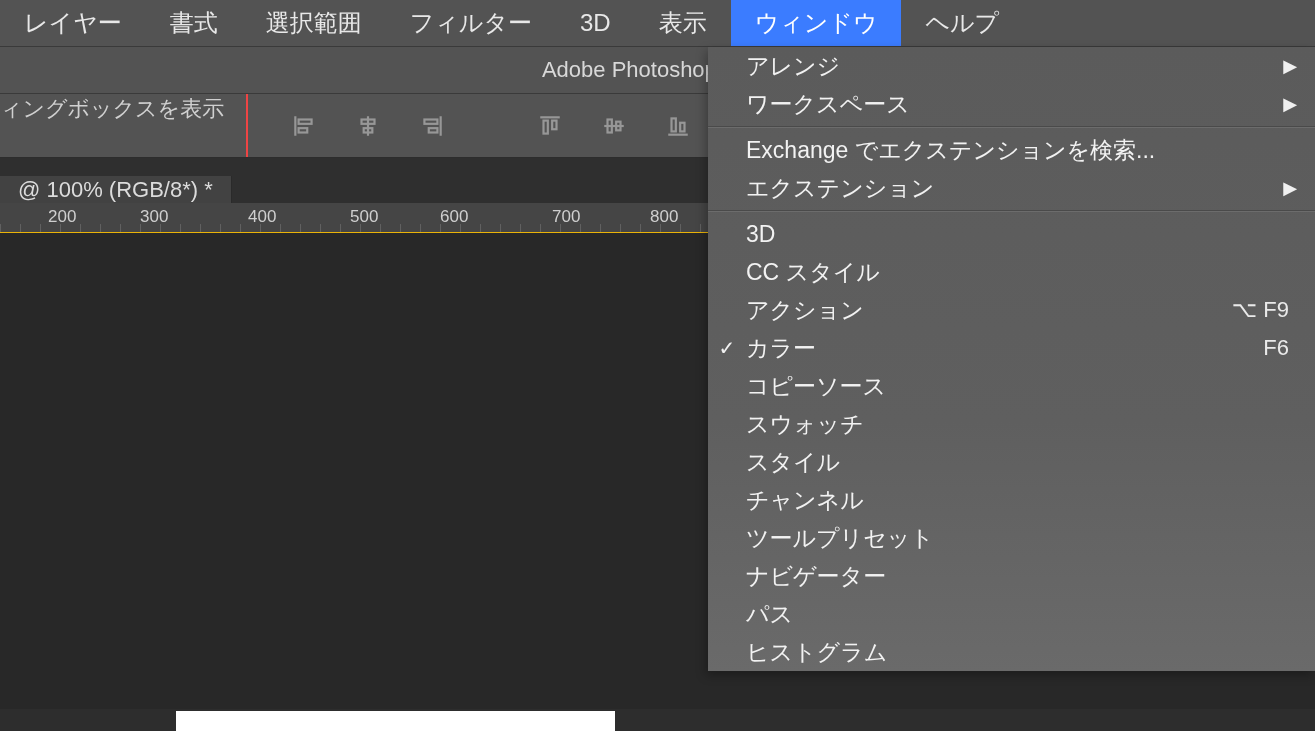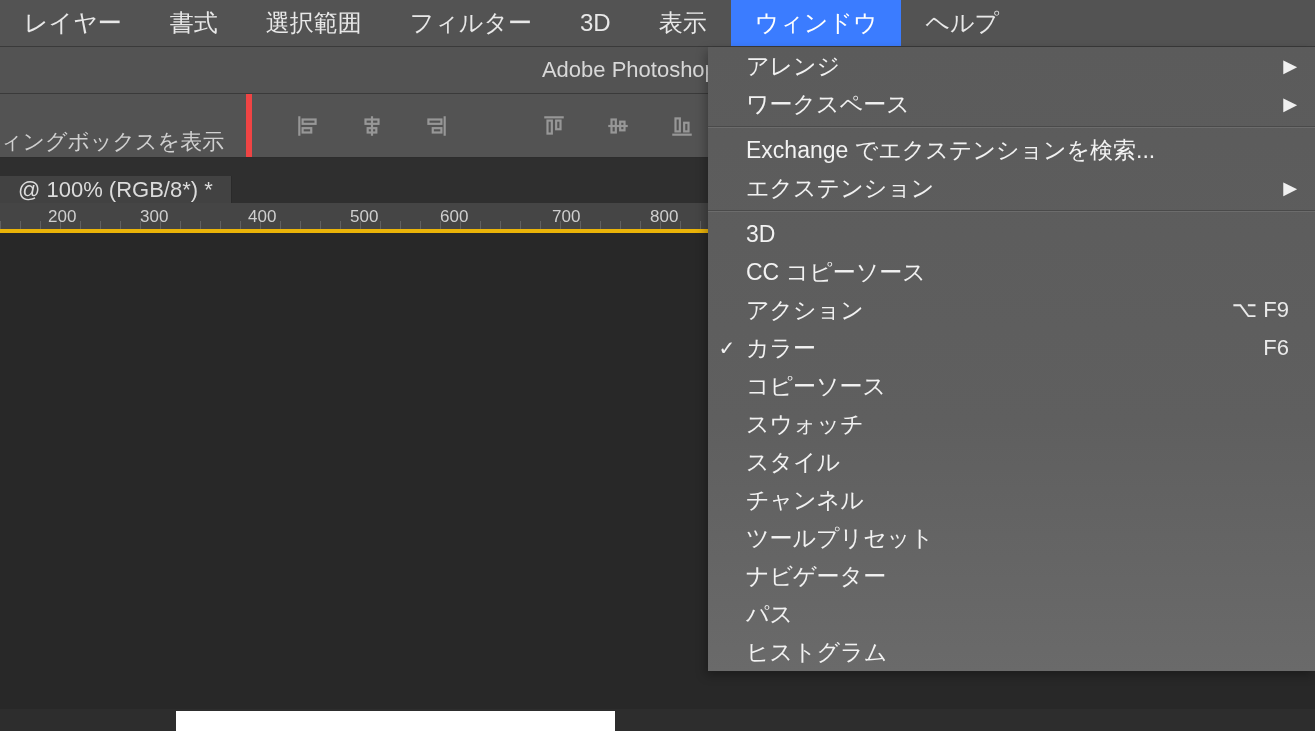--- a/index.html
+++ b/index.html
@@ -53,22 +53,22 @@
     display: flex;
     align-items: center;
     color: #d0d0d0;
     font-size: 22px;
     border-bottom: 1px solid #2d2d2d;
   }
   .options-text {
     padding: 0 22px 0 0;
     height: 100%;
     display: flex;
-    align-items: flex-end;
-    border-right: 6px solid #ef4444;
+    align-items: flex-start;
+    border-right: 2px solid #ef4444;
   }
   .options-divider {
     width: 22px;
   }
   .align-icons {
     display: flex;
     gap: 36px;
     padding-left: 20px;
   }
   .align-icon {
@@ -102,21 +102,21 @@
     margin-top: 18px;
   }
 
   
   .ruler {
     height: 30px;
     background: #454545;
     position: relative;
     color: #cfcfcf;
     font-size: 17px;
-    border-bottom: 4px solid #eab308;
+    border-bottom: 1px solid #eab308;
     padding-left: 48px;
   }
   .ruler-mark {
     position: absolute;
     top: 4px;
   }
   .ruler-ticks {
     position: absolute;
     bottom: 0;
     left: 0;
@@ -340,21 +340,21 @@
   </div>
 
   <div class="dd-separator"></div>
 
   <div class="dd-row">
     <span class="dd-check"></span>
     <span class="dd-label">3D</span>
   </div>
   <div class="dd-row">
     <span class="dd-check"></span>
-    <span class="dd-label">CC コピーソース</span>
+    <span class="dd-label">CC スタイル</span>
   </div>
   <div class="dd-row">
     <span class="dd-check"></span>
     <span class="dd-label">アクション</span>
     <span class="dd-shortcut">⌥ F9</span>
   </div>
   <div class="dd-row">
     <span class="dd-check">✓</span>
     <span class="dd-label">カラー</span>
     <span class="dd-shortcut">F6</span>

